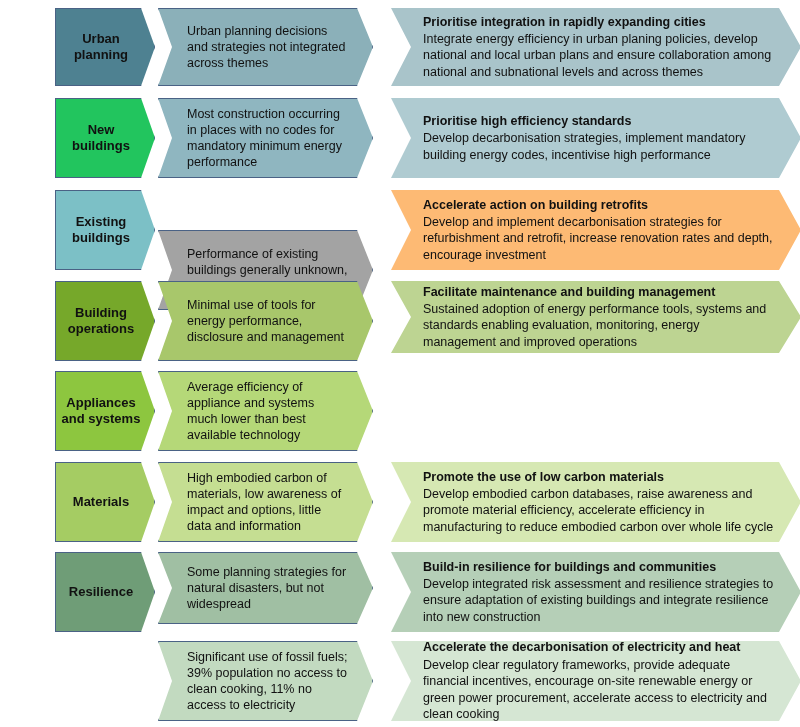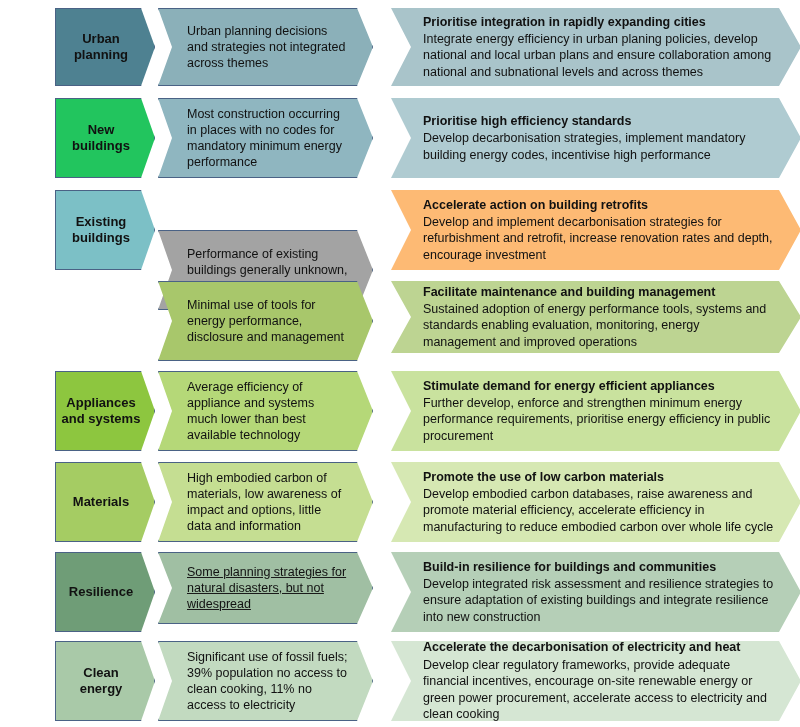--- a/index.html
+++ b/index.html
@@ -140,78 +140,72 @@
         <div class="issue-text">Performance of existing buildings generally unknown, few energydriven retrofits</div>
       </div>
       <div class="chev col-action" style="height: 80px; background: #fdba74; justify-content: center;">
         <div class="action-body">
           <div class="action-title">Accelerate action on building retrofits</div>
           <div class="action-desc">Develop and implement decarbonisation strategies for refurbishment and retrofit, increase renovation rates and depth, encourage investment</div>
         </div>
       </div>
     </div>
     <div class="row" style="position: absolute; left: 0px; top: 281px; height: 80px;">
+      <div class="chev col-theme" style="height: 80px; background: rgb(118, 168, 42); border-color: rgb(74, 98, 133);">
+        <div class="label">Building
+operations</div>
+      </div>
       <div class="chev col-issue" style="height: 80px; background: rgb(168, 199, 107); border-color: rgb(74, 98, 133);">
         <div class="issue-text">Minimal use of tools for energy performance, disclosure and management</div>
       </div>
       <div class="chev col-action" style="height: 72px; background: rgb(189, 212, 146);">
         <div class="action-body">
           <div class="action-title">Facilitate maintenance and building management</div>
           <div class="action-desc">Sustained adoption of energy performance tools, systems and standards enabling evaluation, monitoring, energy management and improved operations</div>
         </div>
       </div>
     </div>
     <div class="row" style="position: absolute; left: 0px; top: 371px; height: 80px;">
       <div class="chev col-theme" style="height: 80px; background: rgb(141, 198, 63); border-color: rgb(74, 98, 133);">
         <div class="label">Appliances
 and systems</div>
       </div>
       <div class="chev col-issue" style="height: 80px; background: rgb(181, 216, 120); border-color: rgb(74, 98, 133);">
         <div class="issue-text">Average efficiency of appliance and systems much lower than best available technology</div>
       </div>
-      <div class="chev col-action" style="height: 80px; background: rgb(201, 226, 158);">
-        <div class="action-body">
-          <div class="action-title">Stimulate demand for energy efficient appliances</div>
-          <div class="action-desc">Further develop, enforce and strengthen minimum energy performance requirements, prioritise energy efficiency in public procurement</div>
-        </div>
-      </div>
     </div>
     <div class="row" style="position: absolute; left: 0px; top: 462px; height: 80px;">
       <div class="chev col-theme" style="height: 80px; background: rgb(165, 204, 99); border-color: rgb(74, 98, 133);">
         <div class="label">Materials</div>
       </div>
       <div class="chev col-issue" style="height: 80px; background: rgb(197, 222, 146); border-color: rgb(74, 98, 133);">
         <div class="issue-text">High embodied carbon of materials, low awareness of impact and options, little data and information</div>
       </div>
       <div class="chev col-action" style="height: 80px; background: rgb(214, 232, 179);">
         <div class="action-body">
           <div class="action-title">Promote the use of low carbon materials</div>
           <div class="action-desc">Develop embodied carbon databases, raise awareness and promote material efficiency, accelerate efficiency in manufacturing to reduce embodied carbon over whole life cycle</div>
         </div>
       </div>
     </div>
     <div class="row" style="position: absolute; left: 0px; top: 552px; height: 80px;">
       <div class="chev col-theme" style="height: 80px; background: rgb(111, 157, 119); border-color: rgb(74, 98, 133);">
         <div class="label">Resilience</div>
       </div>
-      <div class="chev col-issue" style="height: 72px; background: rgb(160, 191, 163); border-color: rgb(74, 98, 133); text-decoration: underline;">
+      <div class="chev col-issue" style="height: 72px; background: rgb(160, 191, 163); border-color: rgb(74, 98, 133);">
         <div class="issue-text">Some planning strategies for natural disasters, but not widespread</div>
       </div>
       <div class="chev col-action" style="height: 80px; background: rgb(181, 207, 183);">
         <div class="action-body">
           <div class="action-title">Build-in resilience for buildings and communities</div>
           <div class="action-desc">Develop integrated risk assessment and resilience strategies to ensure adaptation of existing buildings and integrate resilience into new construction</div>
         </div>
       </div>
     </div>
     <div class="row" style="position: absolute; left: 0px; top: 641px; height: 80px;">
-      <div class="chev col-theme" style="height: 80px; background: rgb(169, 201, 168); border-color: rgb(74, 98, 133);">
-        <div class="label">Clean
-energy</div>
-      </div>
       <div class="chev col-issue" style="height: 80px; background: rgb(194, 218, 192); border-color: rgb(74, 98, 133);">
         <div class="issue-text">Significant use of fossil fuels; 39% population no access to clean cooking, 11% no access to electricity</div>
       </div>
       <div class="chev col-action" style="height: 80px; background: rgb(213, 230, 211);">
         <div class="action-body">
           <div class="action-title">Accelerate the decarbonisation of electricity and heat</div>
           <div class="action-desc">Develop clear regulatory frameworks, provide adequate financial incentives, encourage on-site renewable energy or green power procurement, accelerate access to electricity and clean cooking</div>
         </div>
       </div>
     </div>

